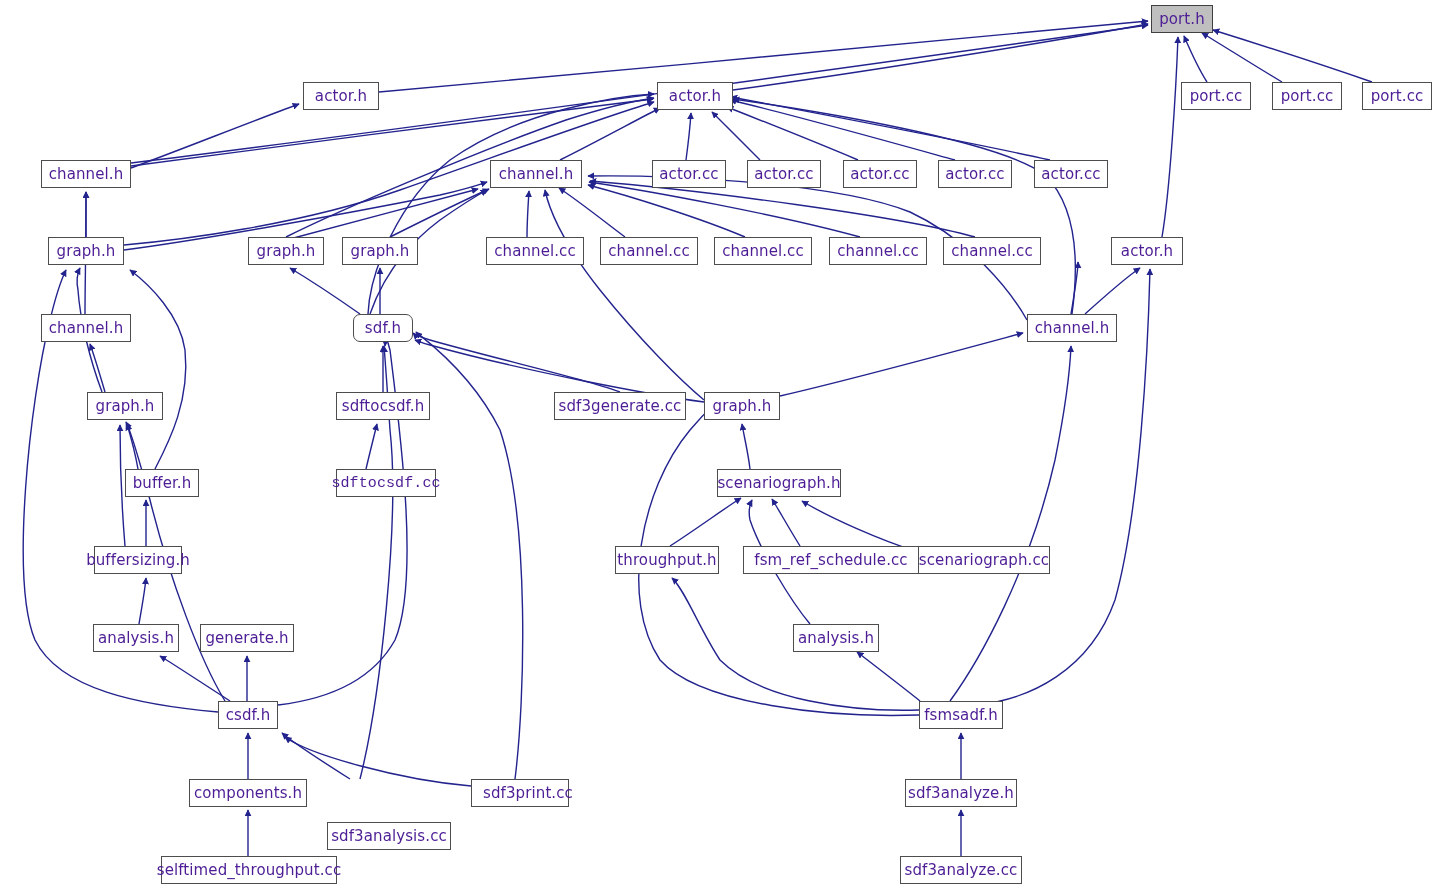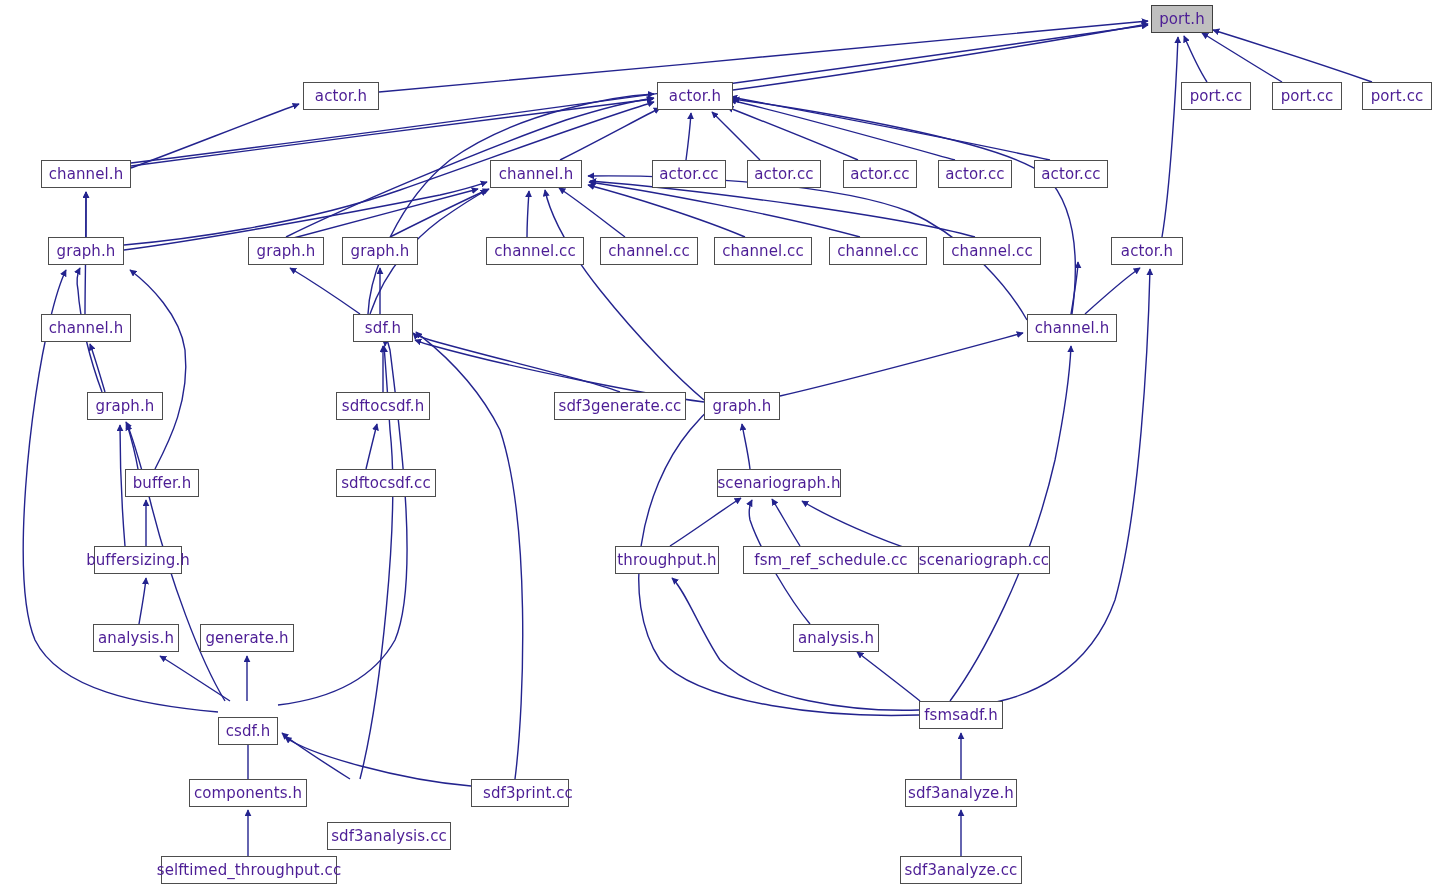--- a/index.html
+++ b/index.html
@@ -193,42 +193,42 @@
       </div>
       <div class="node" style="left: 943px; top: 237px; width: 98px; height: 28px;">
         <span class="node-label">channel.cc</span>
       </div>
       <div class="node" style="left: 1111px; top: 237px; width: 72px; height: 28px;">
         <span class="node-label">actor.h</span>
       </div>
       <div class="node" style="left: 41px; top: 314px; width: 90px; height: 28px;">
         <span class="node-label">channel.h</span>
       </div>
-      <div class="node" style="left: 353px; top: 314px; width: 60px; height: 28px;">
+      <div class="node" style="left: 353px; top: 314px; width: 60px; height: 28px; border-radius: 7px;">
         <span class="node-label">sdf.h</span>
       </div>
       <div class="node" style="left: 1027px; top: 314px; width: 90px; height: 28px;">
         <span class="node-label">channel.h</span>
       </div>
       <div class="node" style="left: 87px; top: 392px; width: 76px; height: 28px;">
         <span class="node-label">graph.h</span>
       </div>
       <div class="node" style="left: 336px; top: 392px; width: 94px; height: 28px;">
         <span class="node-label">sdftocsdf.h</span>
       </div>
       <div class="node" style="left: 554px; top: 392px; width: 132px; height: 28px;">
         <span class="node-label">sdf3generate.cc</span>
       </div>
       <div class="node" style="left: 704px; top: 392px; width: 76px; height: 28px;">
         <span class="node-label">graph.h</span>
       </div>
       <div class="node" style="left: 125px; top: 469px; width: 74px; height: 28px;">
         <span class="node-label">buffer.h</span>
       </div>
-      <div class="node" style="left: 336px; top: 469px; width: 100px; height: 28px;">
+      <div class="node" style="left: 336px; top: 469px; width: 100px; height: 28px; font-family: Liberation Mono, monospace;">
         <span class="node-label">sdftocsdf.cc</span>
       </div>
       <div class="node" style="left: 717px; top: 469px; width: 124px; height: 28px;">
         <span class="node-label">scenariograph.h</span>
       </div>
       <div class="node" style="left: 94px; top: 546px; width: 88px; height: 28px;">
         <span class="node-label">buffersizing.h</span>
       </div>
       <div class="node" style="left: 615px; top: 546px; width: 104px; height: 28px;">
         <span class="node-label">throughput.h</span>
@@ -241,21 +241,21 @@
       </div>
       <div class="node" style="left: 93px; top: 624px; width: 86px; height: 28px;">
         <span class="node-label">analysis.h</span>
       </div>
       <div class="node" style="left: 200px; top: 624px; width: 94px; height: 28px;">
         <span class="node-label">generate.h</span>
       </div>
       <div class="node" style="left: 793px; top: 624px; width: 86px; height: 28px;">
         <span class="node-label">analysis.h</span>
       </div>
-      <div class="node" style="left: 218px; top: 701px; width: 60px; height: 28px; margin-top: 16px;">
+      <div class="node" style="left: 218px; top: 701px; width: 60px; height: 28px;">
         <span class="node-label">csdf.h</span>
       </div>
       <div class="node" style="left: 919px; top: 701px; width: 84px; height: 28px;">
         <span class="node-label">fsmsadf.h</span>
       </div>
       <div class="node" style="left: 189px; top: 779px; width: 118px; height: 28px;">
         <span class="node-label">components.h</span>
       </div>
       <div class="node" style="left: 327px; top: 779px; width: 124px; height: 28px; margin-top: 43px;">
         <span class="node-label">sdf3analysis.cc</span>

